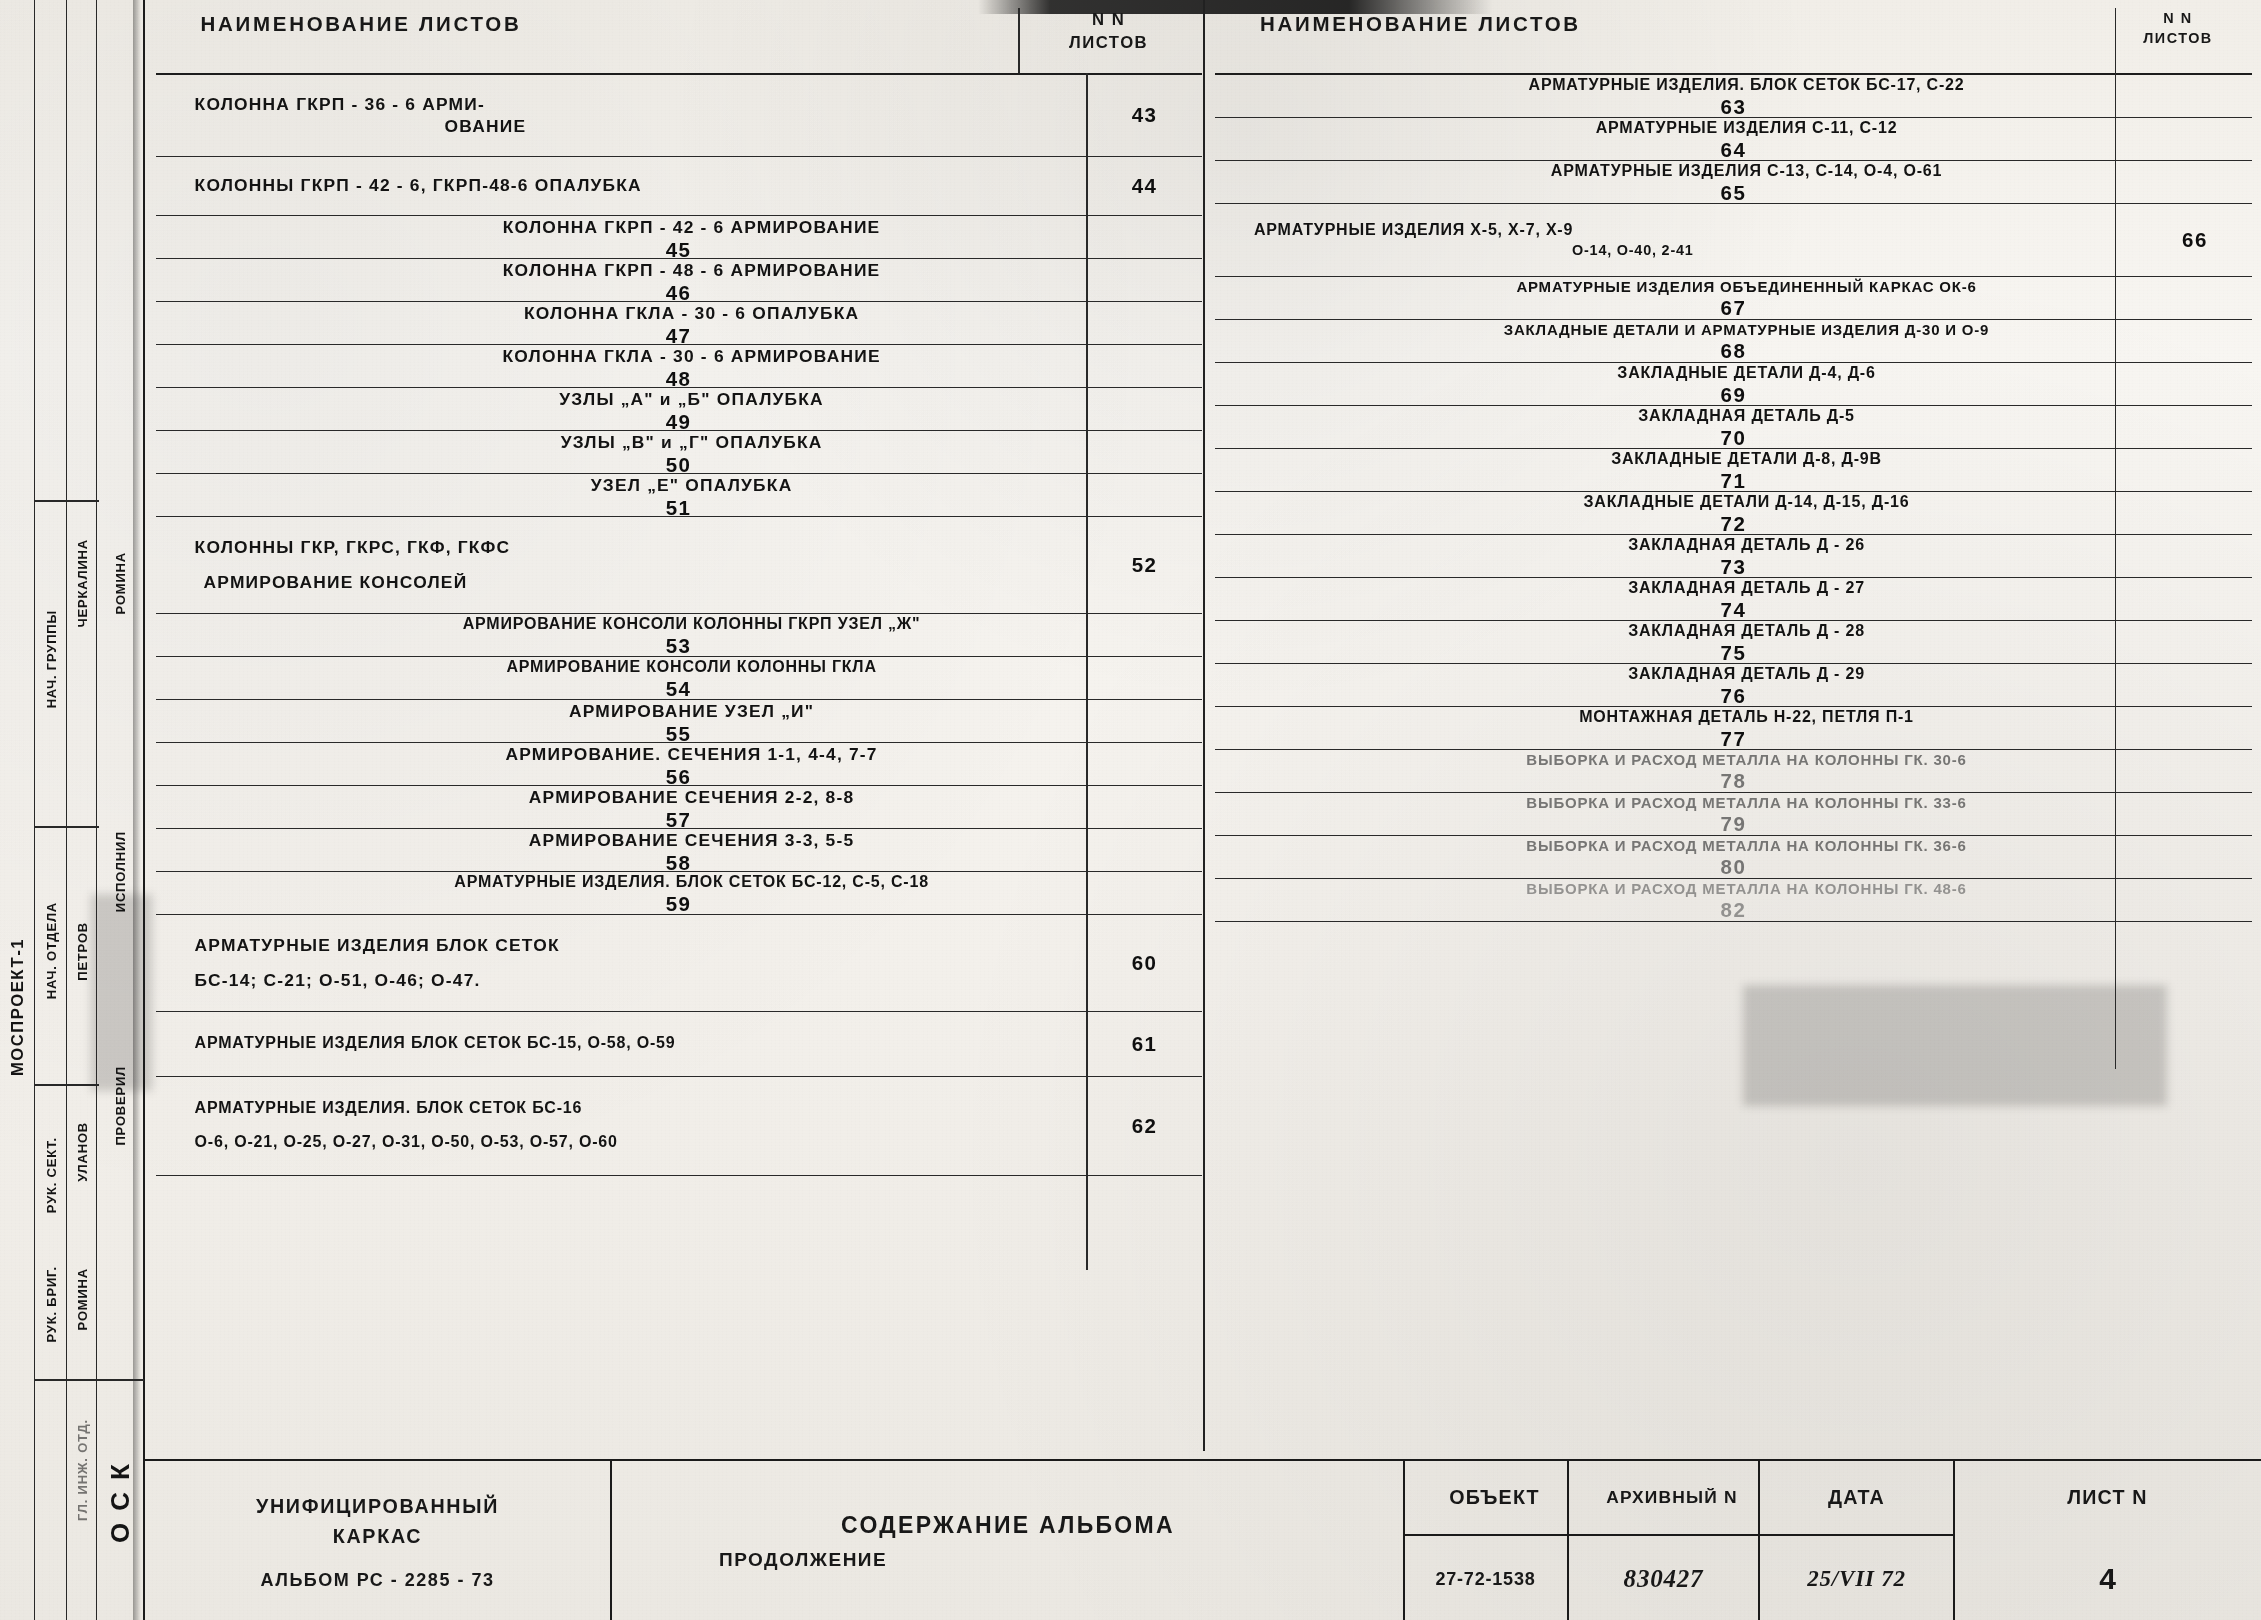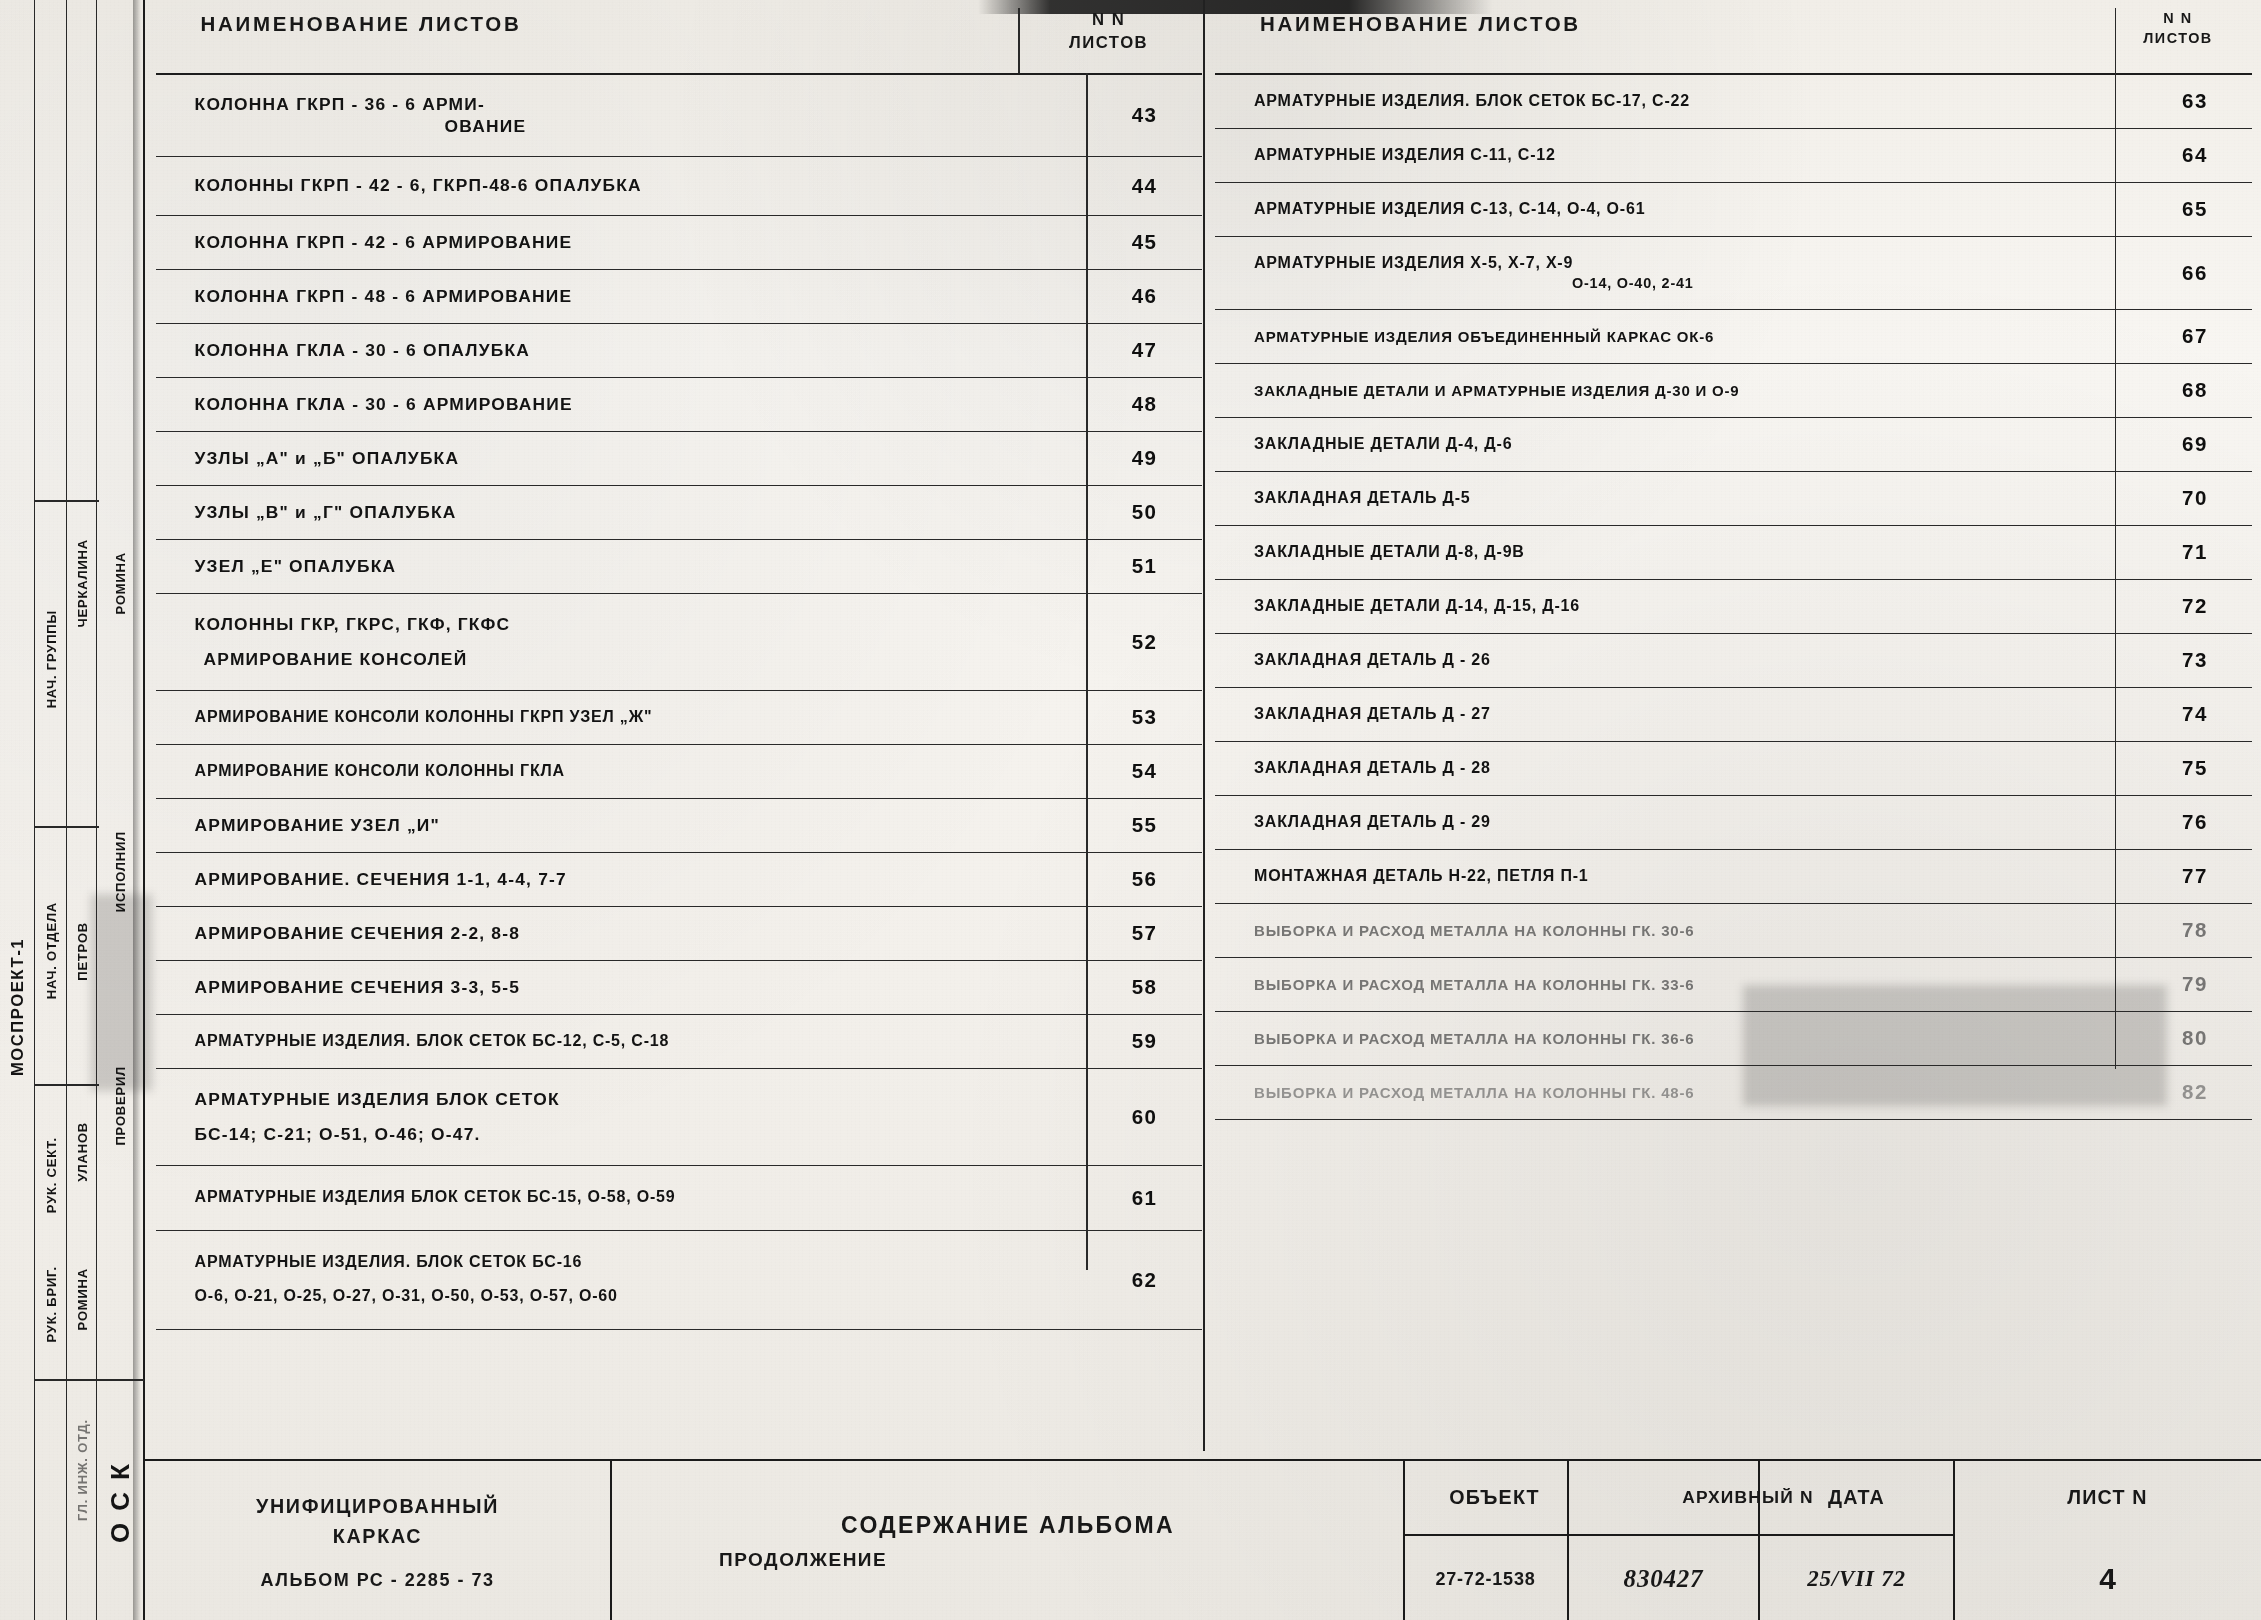--- a/index.html
+++ b/index.html
@@ -144,21 +144,21 @@
   .row .label .l2 { display: block; padding-left: 9px; }
   .row .num {
     flex: 0 0 114px;
     text-align: center;
     font-size: 20.5px;
     font-weight: 700;
     letter-spacing: 1.5px;
     color: #111;
   }
   .row.tall { min-height: 82px; }
-  .row.std { height: 54px; }
+  .row.std { height: 43px; flex-direction: column; }
   .row.mid { height: 59px; }
   .row.faded .label, .row.faded .num { color: #4a4a4a; opacity: 0.72; }
   .row.faded2 .label, .row.faded2 .num { color: #5a5a5a; opacity: 0.6; }
   .vsep {
     position: absolute;
     top: 0;
     bottom: 0;
     width: 1.5px;
     background: #2b2b2b;
   }
@@ -533,21 +533,21 @@
       <div class="b-center2" style="align-self:flex-start; margin-left:106px;">ПРОДОЛЖЕНИЕ</div>
     </div>
 
     <div class="bcell" style="left:1260px; top:0; width:179px; height:73px;">
       <div class="b-head">ОБЪЕКТ</div>
     </div>
     <div class="bcell" style="left:1260px; top:75px; width:161px; height:86px;">
       <div class="b-val" style="font-size:18px;">27-72-1538</div>
     </div>
 
-    <div class="bcell" style="left:1500px; top:0; width:206px; height:73px;">
+    <div class="bcell" style="left:1424px; top:0; width:206px; height:73px;">
       <div class="b-head" style="font-size:17.4px;">АРХИВНЫЙ N</div>
     </div>
     <div class="bcell" style="left:1424px; top:75px; width:189px; height:86px;">
       <div class="b-val hand">830427</div>
     </div>
 
     <div class="bcell" style="left:1615px; top:0; width:193px; height:73px;">
       <div class="b-head">ДАТА</div>
     </div>
     <div class="bcell" style="left:1615px; top:75px; width:193px; height:86px;">

